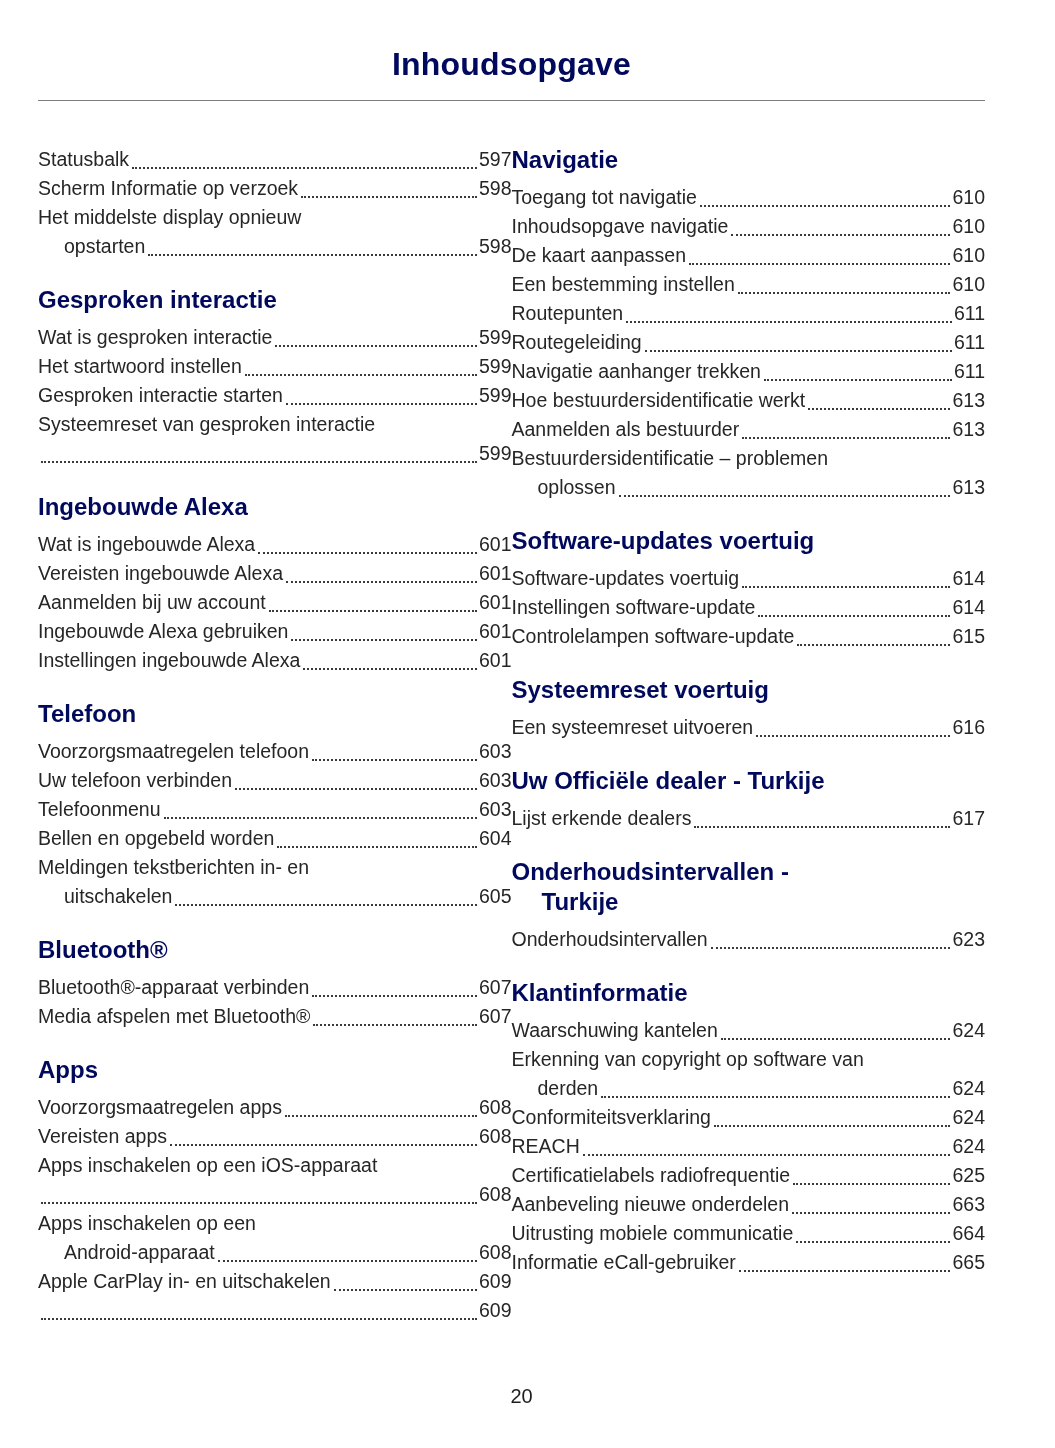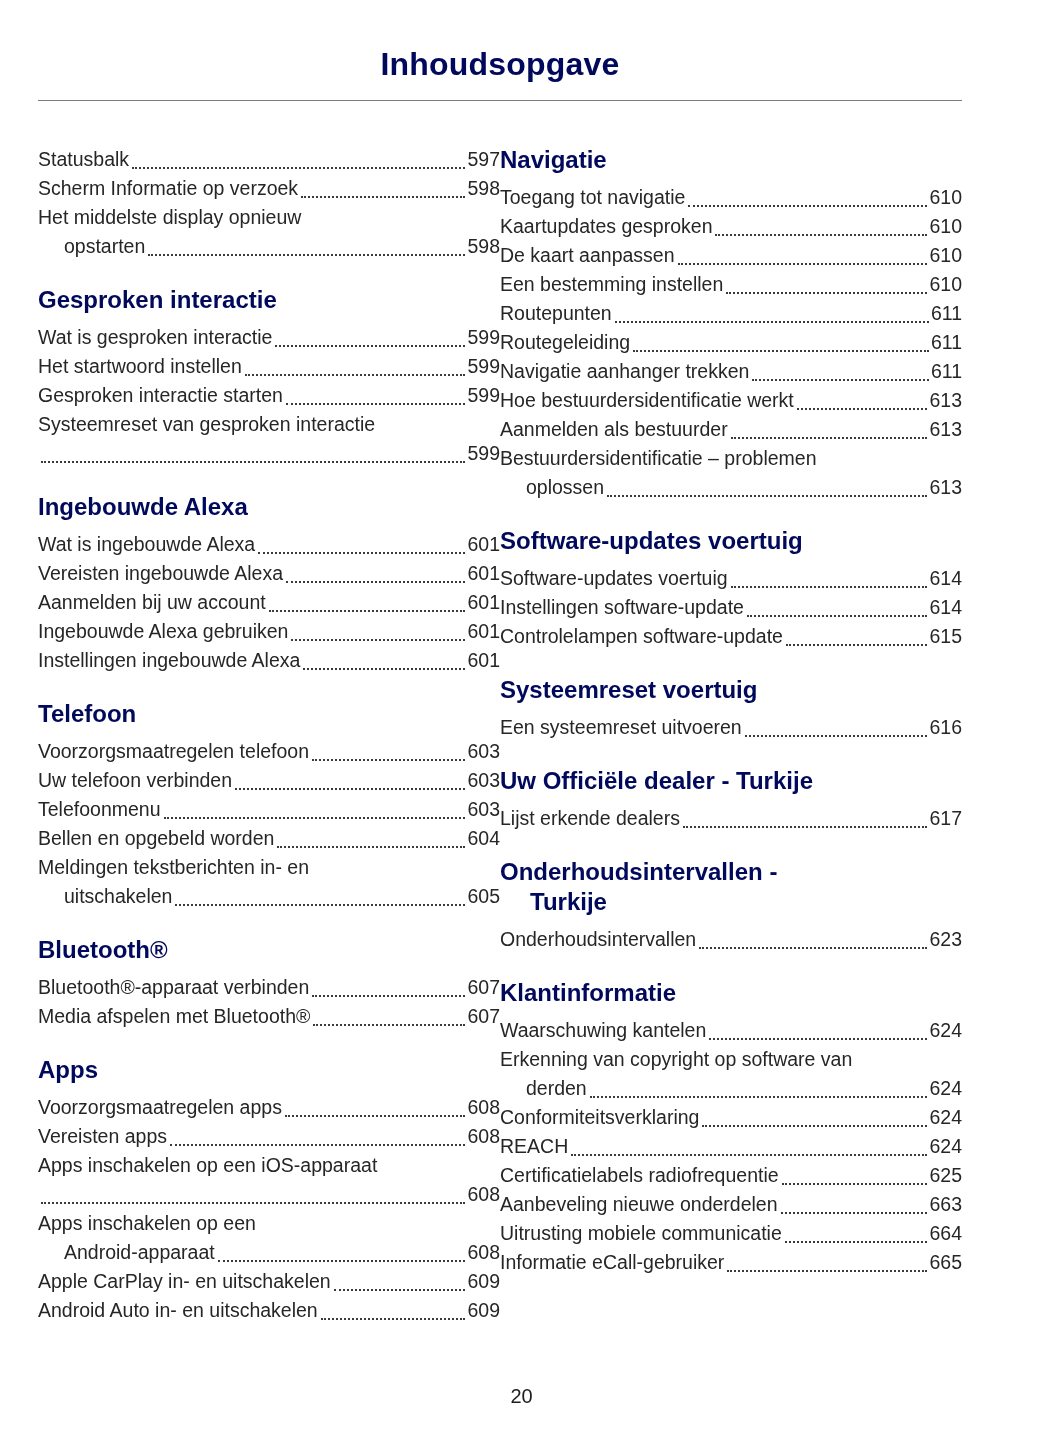--- a/index.html
+++ b/index.html
@@ -5,21 +5,21 @@
   * { margin: 0; padding: 0; box-sizing: border-box; }
   html, body { background: #ffffff; }
   body {
     width: 1055px;
     height: 1448px;
     position: relative;
     font-family: "Liberation Sans", "DejaVu Sans", sans-serif;
     color: var(--text, #262626);
     overflow: hidden;
   }
-  .doc { padding: 46px 93px 0 38px; }
+  .doc { padding: 46px 70px 0 38px; }
   .title {
     text-align: center;
     color: var(--heading, #00095B);
     font-size: 32px;
     font-weight: 700;
     letter-spacing: 0.2px;
   }
   .rule {
     border: none;
     border-top: 1.5px solid var(--rule, #7d7d7d);
@@ -251,40 +251,39 @@
           </div>
           <div class="entry">
             <div class="row">
               <span class="t">Apple CarPlay in- en uitschakelen</span>
               <span class="dots"></span>
               <span class="pg">609</span>
             </div>
           </div>
           <div class="entry">
             <div class="row">
-              <span class="t">Android Auto in- en uitschakelen</span>
               <span class="dots"></span>
               <span class="pg">609</span>
             </div>
           </div>
         </section>
       </div>
     <div class="col">
         <section class="block">
           <h2 class="h"><span class="h-line">Navigatie</span></h2>
           <div class="entry">
             <div class="row">
               <span class="t">Toegang tot navigatie</span>
               <span class="dots"></span>
               <span class="pg">610</span>
             </div>
           </div>
           <div class="entry">
             <div class="row">
-              <span class="t">Kaartupdates gesproken</span>
+              <span class="t">Inhoudsopgave navigatie</span>
               <span class="dots"></span>
               <span class="pg">610</span>
             </div>
           </div>
           <div class="entry">
             <div class="row">
               <span class="t">De kaart aanpassen</span>
               <span class="dots"></span>
               <span class="pg">610</span>
             </div>

